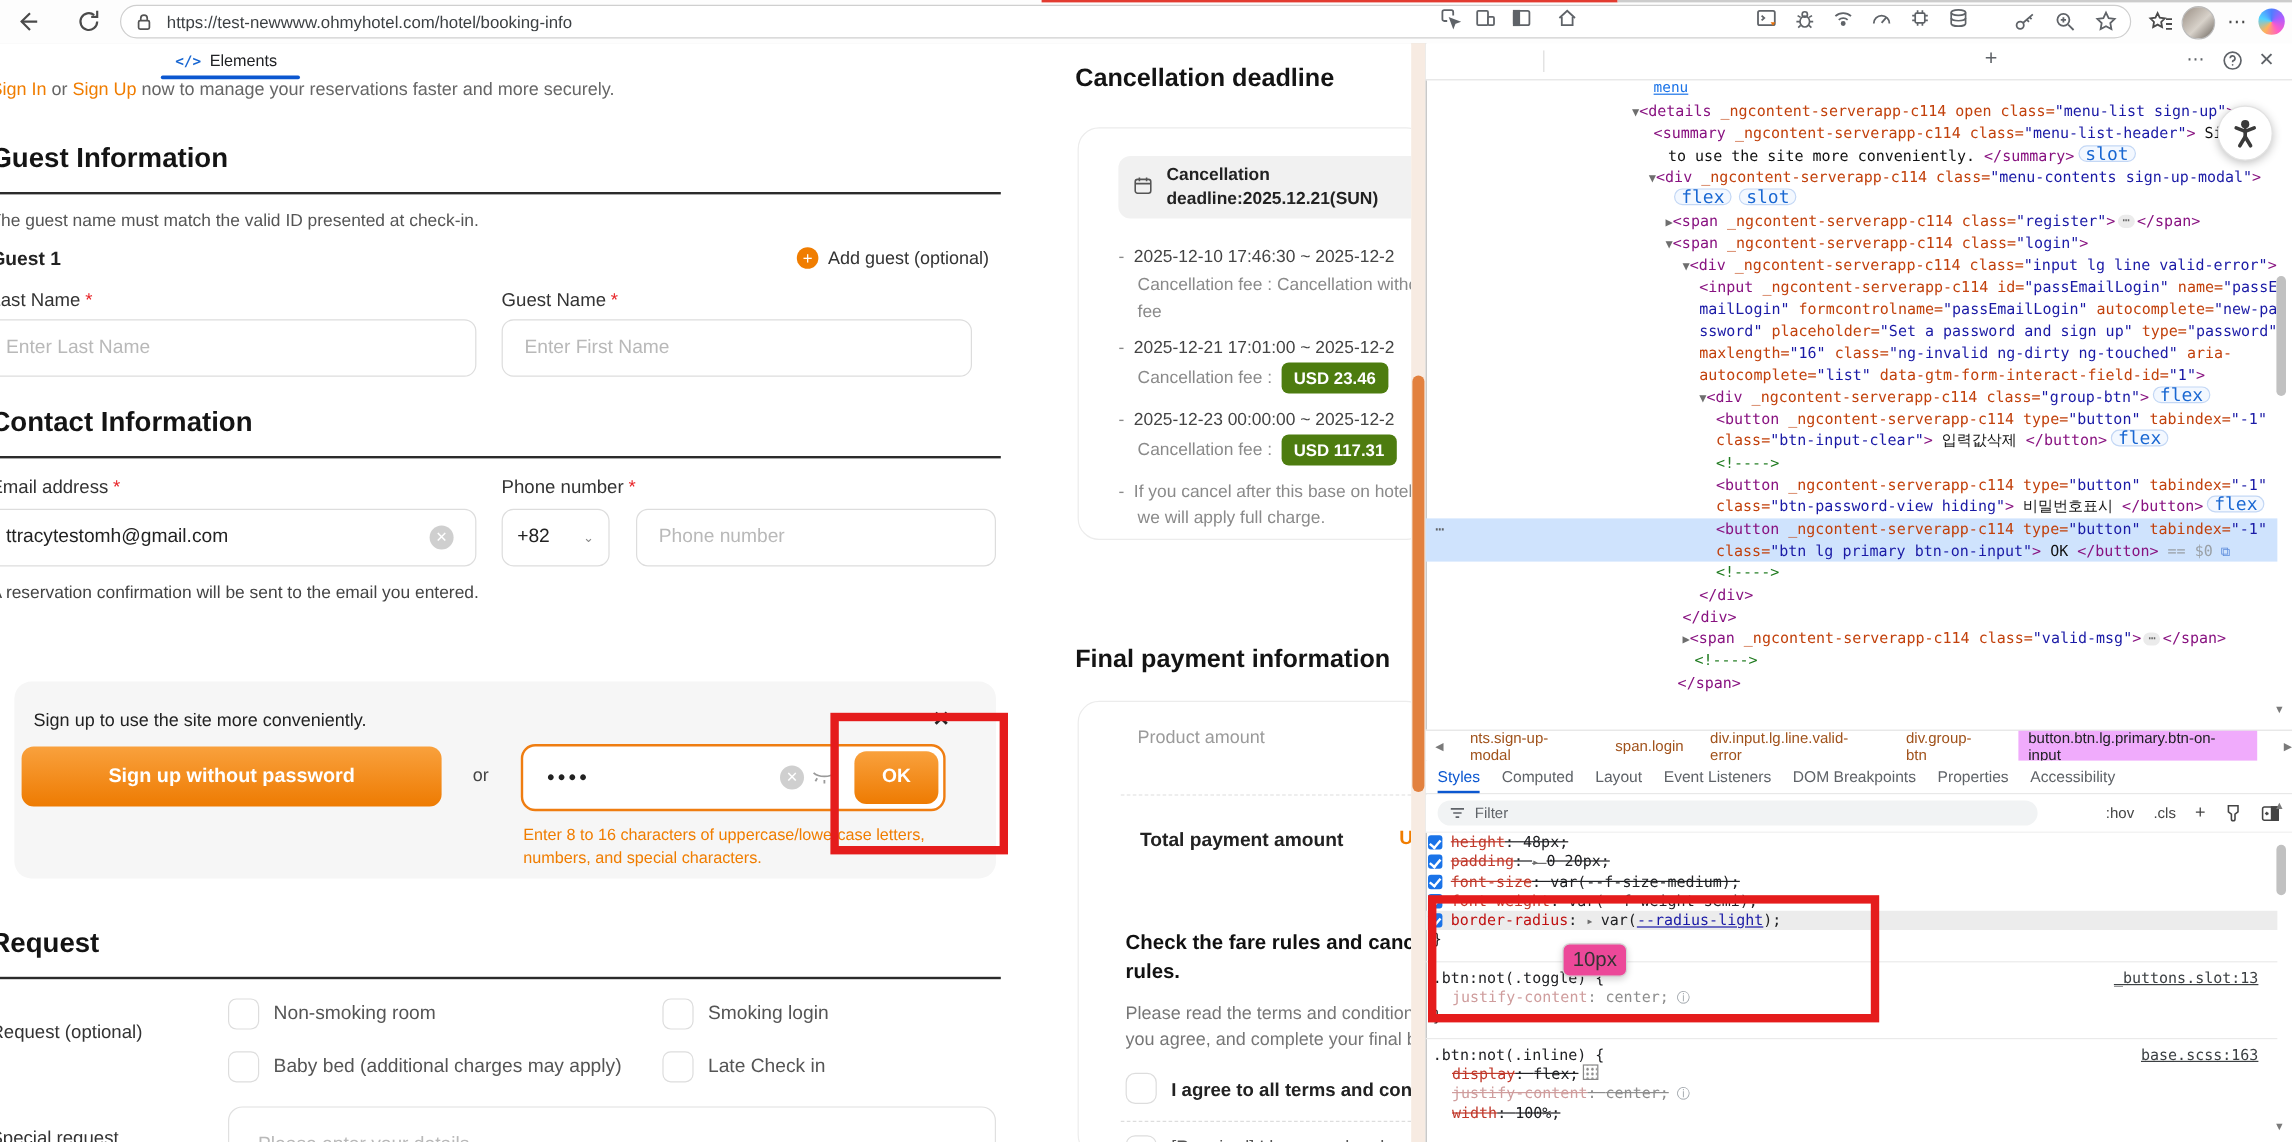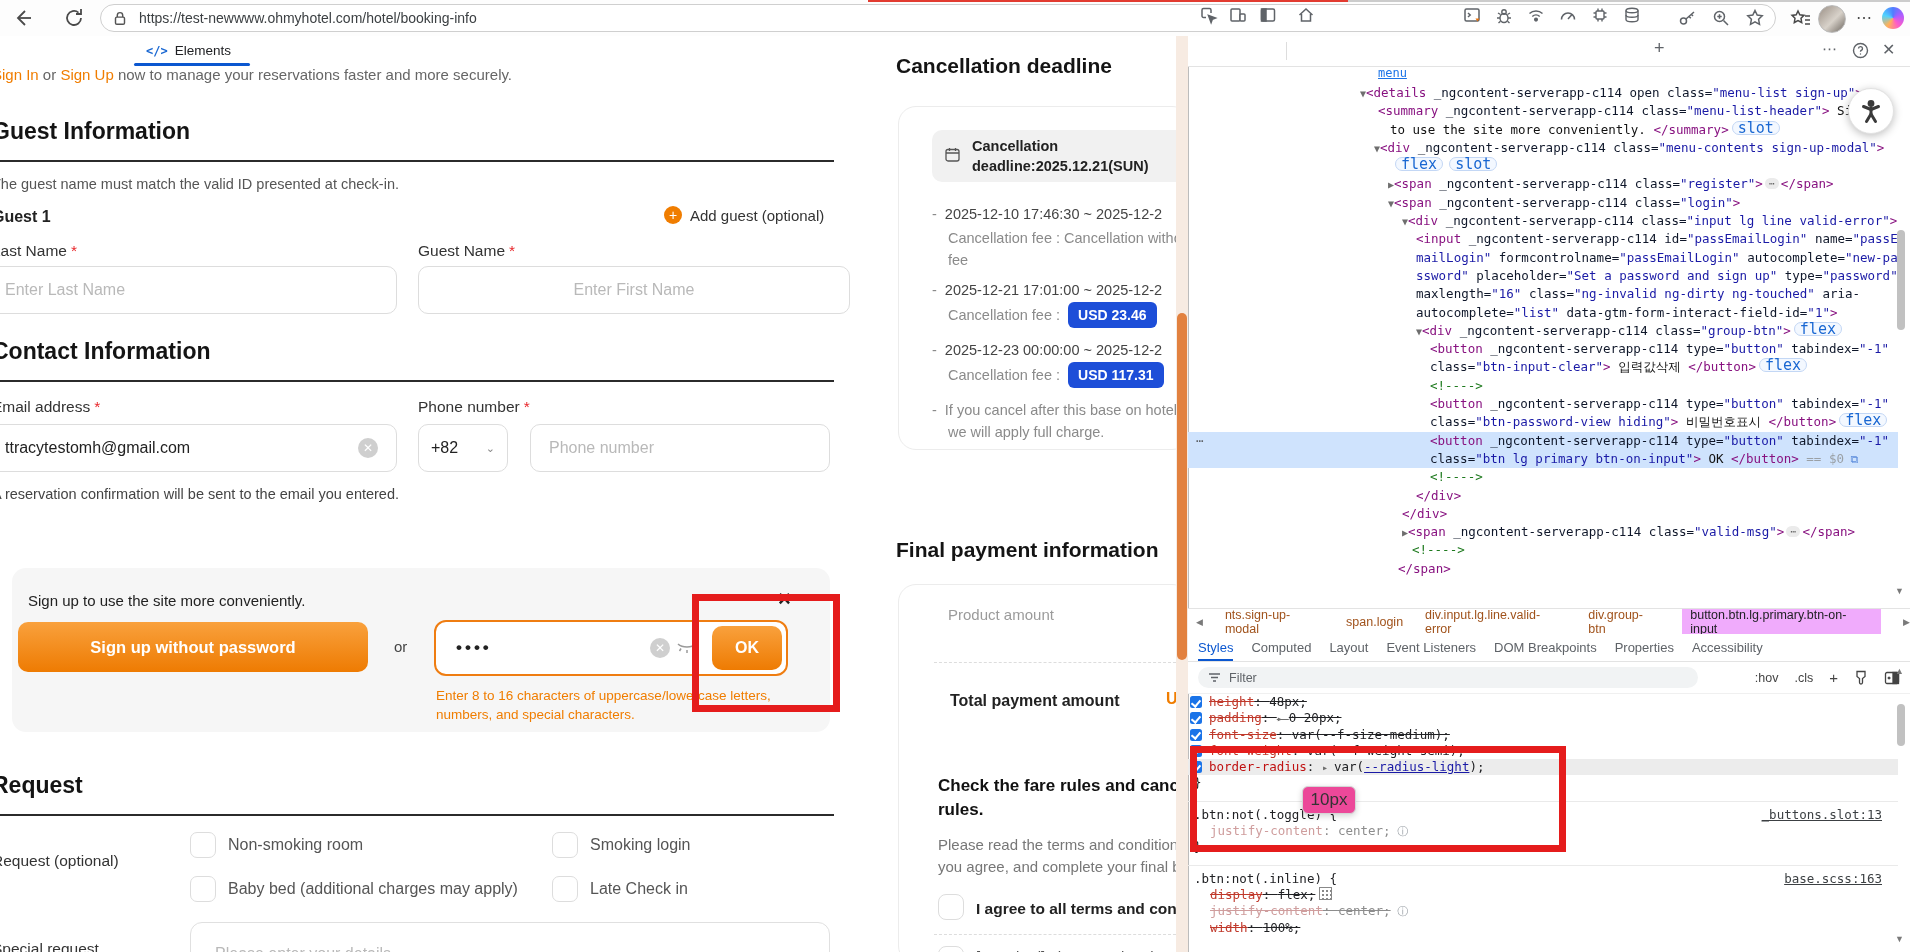--- a/index.html
+++ b/index.html
@@ -24,21 +24,21 @@
   .hr-dark{height:2px;background:#2b2b2b;}
   .lbl{font-size:15.5px;color:#333;}
   .req{color:#e8262a;margin-left:4px;}
   .inp{border:1px solid #ddd;border-radius:10px;background:#fff;box-sizing:border-box;
        display:flex;align-items:center;padding:0 18px;font-size:16px;}
   .ph{color:#b9b9b9;}
   .orange{color:#f07d00;}
   .grad-btn{background:linear-gradient(180deg,#f9a13d,#ee7b02);color:#fff;font-weight:bold;
             display:flex;align-items:center;justify-content:center;border-radius:10px;}
   .cb{box-sizing:border-box;border:1.5px solid #ddd;border-radius:7px;background:#fff;}
-  .badge{background:#1d4ed8;color:#fff;font-weight:bold;font-size:14px;border-radius:6px;
+  .badge{background:#4d7c0f;color:#fff;font-weight:bold;font-size:14px;border-radius:6px;
          padding:5px 10px;display:inline-block;}
   .dashed{border-top:1px dashed #ddd;}
   .card{border:1.5px solid #ececec;border-radius:18px;background:#fff;box-sizing:border-box;}
   .midclip{overflow:hidden;white-space:nowrap;}
   .clearico{width:20px;height:20px;border-radius:50%;background:#cfcfcf;color:#fff;font-size:12px;
             display:flex;align-items:center;justify-content:center;}
   .redbox{border:7px solid #e51c1c;box-sizing:border-box;z-index:60;pointer-events:none;}
   
   #pscroll{left:1176px;top:36px;width:12px;height:916px;background:#f7ebe2;}
   #pthumb{left:1177px;top:313px;width:10px;height:347px;background:#e2813f;border-radius:5px;}
@@ -49,21 +49,21 @@
   .dtsep{position:absolute;left:98px;top:6px;width:1px;height:18px;background:#ddd;}
   #eltab{position:absolute;left:134px;top:0;height:29px;display:flex;align-items:center;gap:7px;padding:0 12px;}
   #eltab .code{color:#1967d2;font-size:12px;font-weight:bold;font-family:"DejaVu Sans Mono",monospace;}
   #eltab .name{font-size:13.5px;color:#202124;}
   #elunderline{position:absolute;left:134px;top:26px;width:116px;height:3px;background:#0b57d0;border-radius:2px;}
   
   .codebox{font-family:"DejaVu Sans Mono",monospace;font-size:12.5px;color:#202124;}
   .cl{white-space:pre;height:18.3px;line-height:18.3px;position:relative;}
   .cl.sel{background:#cfe3fd;}
   .cs-t{color:#881280;}
-  .cs-a{color:#0f172a;}
+  .cs-a{color:#c2410c;}
   .cs-v{color:#1a1aa6;}
   .cs-c{color:#1e7a1e;}
   .cs-x{color:#111;}
   .cs-ar{color:#6e6e6e;font-size:10px;}
   .cs-eq{color:#9aa0a6;}
   .cs-ic{color:#5f8edc;font-size:11px;}
   .cs-dots{display:inline-block;background:#ebebeb;border-radius:7px;color:#666;font-size:10px;
            line-height:11px;padding:0 4px;margin:0 2px;vertical-align:1px;}
   .cs-b{display:inline-block;border:1px solid #c3d7f5;background:#f3f8ff;color:#1967d2;border-radius:8px;
         font-size:15px;line-height:12px;padding:0 5px;margin:0 3px;vertical-align:1px;font-family:"DejaVu Sans Mono",monospace;}
@@ -178,21 +178,21 @@
     <div class="abs" style="left:-8px;top:172px;font-size:16px;font-weight:bold;">Guest 1</div>
     <div class="abs" style="left:664px;top:170px;display:flex;align-items:center;gap:8px;">
       <span style="width:18px;height:18px;border-radius:50%;background:#f07d00;color:#fff;font-size:14px;display:flex;align-items:center;justify-content:center;">+</span>
       <span style="font-size:15px;color:#333;">Add guest (optional)</span>
     </div>
     <div class="abs lbl" style="left:-8px;top:206px;"><span>Last Name</span><span class="req">*</span></div>
     <div class="abs lbl" style="left:418px;top:206px;"><span>Guest Name</span><span class="req">*</span></div>
     <div class="abs inp" style="left:-14px;top:230px;width:411px;height:48px;">
         <span class="ph">Enter Last Name</span>
       </div>
-    <div class="abs inp" style="left:418px;top:230px;width:432px;height:48px;justify-content:center;">
+    <div class="abs inp" style="left:418px;top:230px;width:392px;height:48px;">
         <span class="ph">Enter First Name</span>
       </div>
 
     <div class="abs h1" style="left:-8px;top:302px;">Contact Information</div>
     <div class="abs hr-dark" style="left:-8px;top:344px;width:842px;"></div>
     <div class="abs lbl" style="left:-8px;top:362px;"><span>Email address</span><span class="req">*</span></div>
     <div class="abs lbl" style="left:418px;top:362px;"><span>Phone number</span><span class="req">*</span></div>
     <div class="abs inp" style="left:-14px;top:388px;width:411px;height:48px;">
       <span style="color:#222;">ttracytestomh@gmail.com</span>
       <span class="clearico" style="margin-left:auto;">✕</span>

